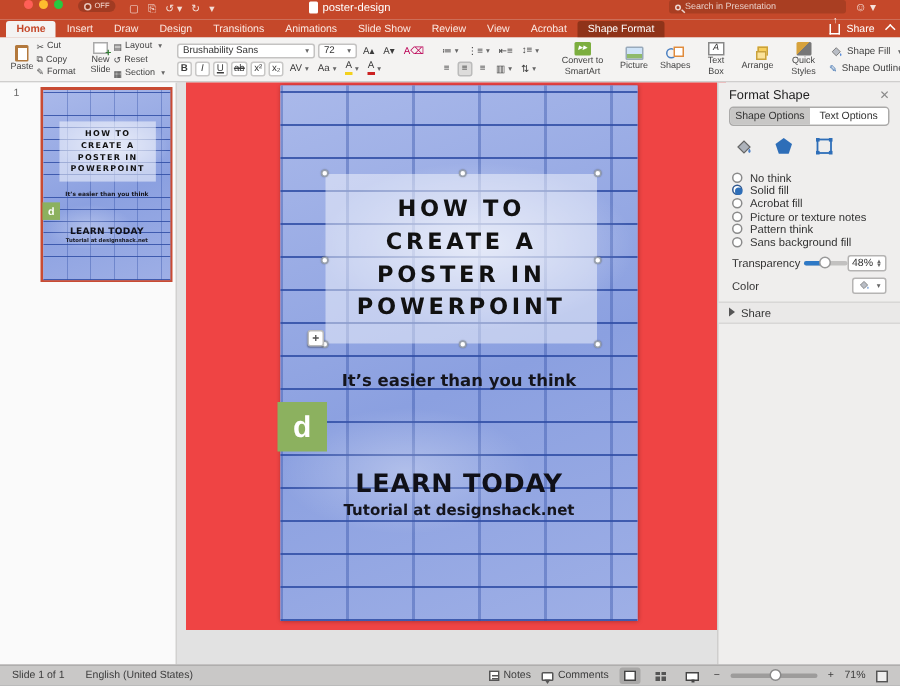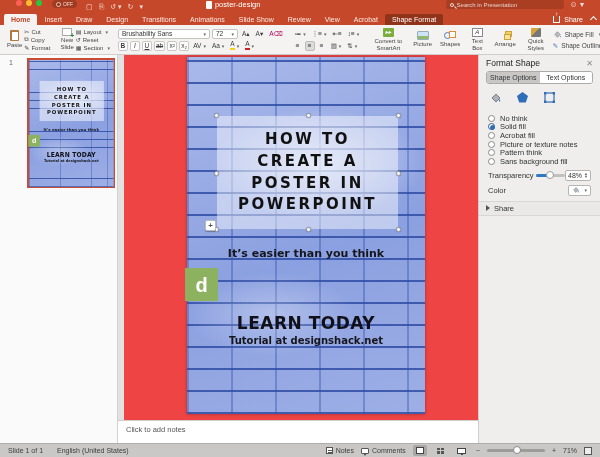--- a/index.html
+++ b/index.html
@@ -377,21 +377,20 @@
         <div class="poster-sub">It’s easier than you think</div>
         <div class="poster-logo">
             <span>d</span>
           </div>
         <div class="poster-cta">LEARN TODAY</div>
         <div class="poster-credit">Tutorial at designshack.net</div>
       </div>
     </div>
   </div>
 
-  <div class="notes"><span>Click to add notes</span></div>
 
   <div class="fpanel">
     <div class="fp-head">
       <span>Format Shape</span>
       <span class="fp-close">✕</span>
     </div>
     <div class="seg">
       <div class="on">Shape Options</div>
       <div>Text Options</div>
     </div>

